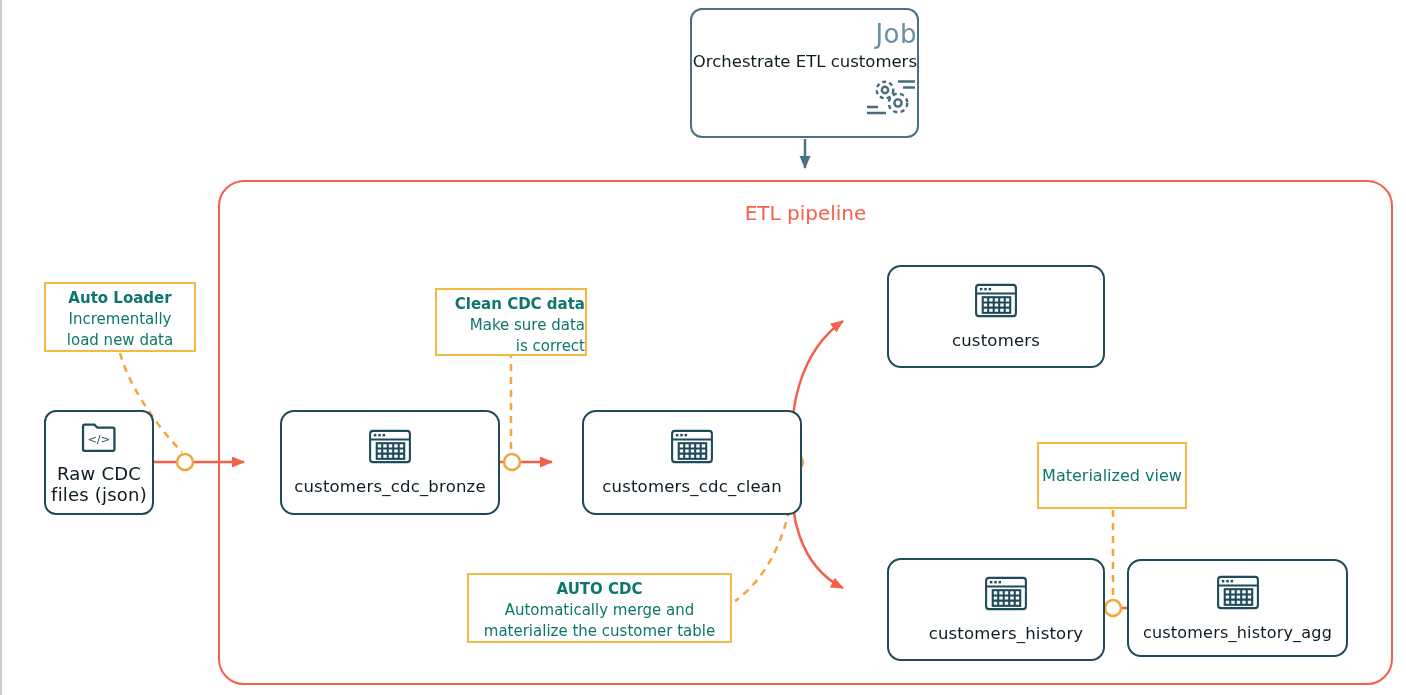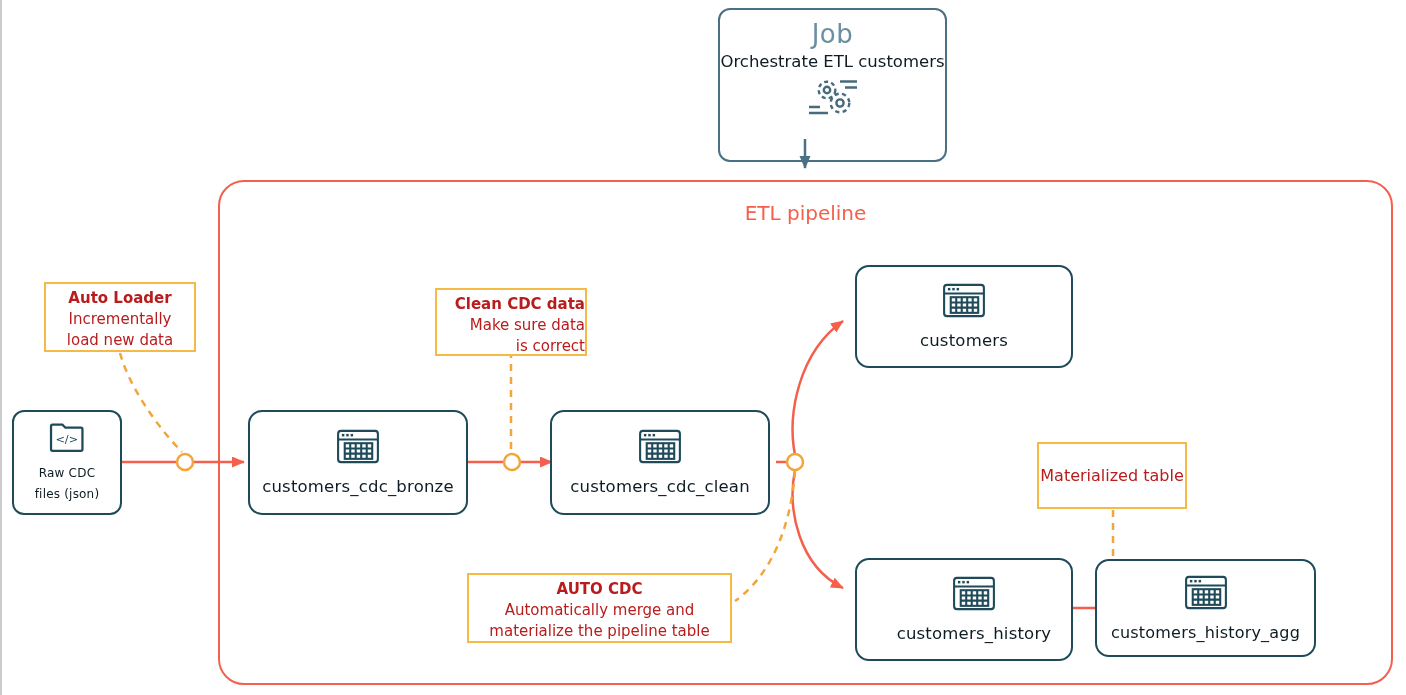--- a/index.html
+++ b/index.html
@@ -1,54 +1,54 @@
 <!DOCTYPE html>
 <html><head>
 <meta charset="utf-8">
 <style>
   * { margin:0; padding:0; box-sizing:border-box; }
   body { background:#ffffff; font-family:"DejaVu Sans","Liberation Sans",sans-serif; }
   .canvas { position:relative; width:1406px; height:695px; background:#fff; overflow:hidden; }
   .edge-line { position:absolute; left:0; top:0; width:2px; height:695px; background:#cccccc; }
 
   
-  .job-box { position:absolute; left:690px; top:8px; width:229px; height:154px;
+  .job-box { position:absolute; left:690px; top:8px; width:229px; height:130px;
     background:#fff; border:2.5px solid #4A7083; border-radius:12px;
-    display:flex; flex-direction:column; align-items:center; padding-top:9px; z-index:3;margin-left:28px; }
+    display:flex; flex-direction:column; align-items:flex-end; padding-top:9px; z-index:3; }
   .job-title { font-size:26px; color:#6A8FA2; font-weight:500; letter-spacing:0.5px; }
   .job-sub { font-size:16.5px; color:#0D1B22; margin-top:3px; }
   .job-icon { margin-top:6px; }
 
   
   .etl-container { position:absolute; left:218px; top:180px; width:1175px; height:505px;
     border:2.5px solid #F4604C; border-radius:26px; z-index:1; }
   .etl-title { position:absolute; left:218px; top:201px; width:1175px; text-align:center;
     color:#F4604C; font-size:20px; font-weight:500; z-index:2; }
 
   
   .connectors { position:absolute; left:0; top:0; width:1406px; height:695px; z-index:4; }
 
   
   .tnode { position:absolute; background:#fff; border:2.5px solid #1E4A5A; border-radius:14px;
-    display:flex; flex-direction:column; align-items:center; justify-content:center; gap:8px; z-index:5; }
+    display:flex; flex-direction:column; align-items:center; justify-content:center; gap:8px; z-index:5;margin-left:32px; }
   .tnode .tlabel { font-size:16.5px; color:#0D1B22; letter-spacing:0.2px; }
   .n-bronze   { left:248px;  top:410px; width:220px; height:105px; }
   .n-clean    { left:550px;  top:410px; width:220px; height:105px; }
   .n-customers{ left:855px;  top:265px; width:218px; height:103px; }
   .n-history  { left:855px;  top:558px; width:218px; height:103px;padding-left:20px; }
   .n-agg      { left:1095px; top:559px; width:221px; height:98px; }
   .n-agg .tlabel { font-size:16px; }
 
   
   .n-source { left:12px; top:410px; width:110px; height:105px; gap:5px; border-radius:12px; }
-  .n-source .tlabel { font-size:12px; line-height:21px; text-align:center; }
+  .n-source .tlabel { font-size:18px; line-height:21px; text-align:center; }
 
   
   .annot { position:absolute; background:#fff; border:2px solid #F5B945; text-align:center;
-    font-size:15px; line-height:21px; color:#b91c1c; padding-top:4px; z-index:5; }
+    font-size:15px; line-height:21px; color:#0f766e; padding-top:4px; z-index:5; }
   .annot .a-title { font-weight:700; }
   .a-autoloader { left:44px;   top:282px; width:152px; height:70px; }
   .a-cleancdc   { left:435px;  top:288px; width:152px; height:68px;text-align:right; }
   .a-autocdc    { left:467px;  top:573px; width:265px; height:70px; }
   .a-matview    { left:1037px; top:442px; width:150px; height:67px;
     display:flex; align-items:center; justify-content:center; padding-top:0; font-size:16px; }
 </style>
 </head>
 <body>
 
@@ -223,19 +223,19 @@
 
   <div class="annot a-cleancdc">
     <div class="a-title">Clean CDC data</div>
     <div>Make sure data</div>
     <div>is correct</div>
   </div>
 
   <div class="annot a-autocdc">
     <div class="a-title">AUTO CDC</div>
     <div>Automatically merge and</div>
-    <div>materialize the pipeline table</div>
+    <div>materialize the customer table</div>
   </div>
 
   <div class="annot a-matview">
-    <div>Materialized table</div>
+    <div>Materialized view</div>
   </div>
 </div>
 
 </body></html>

